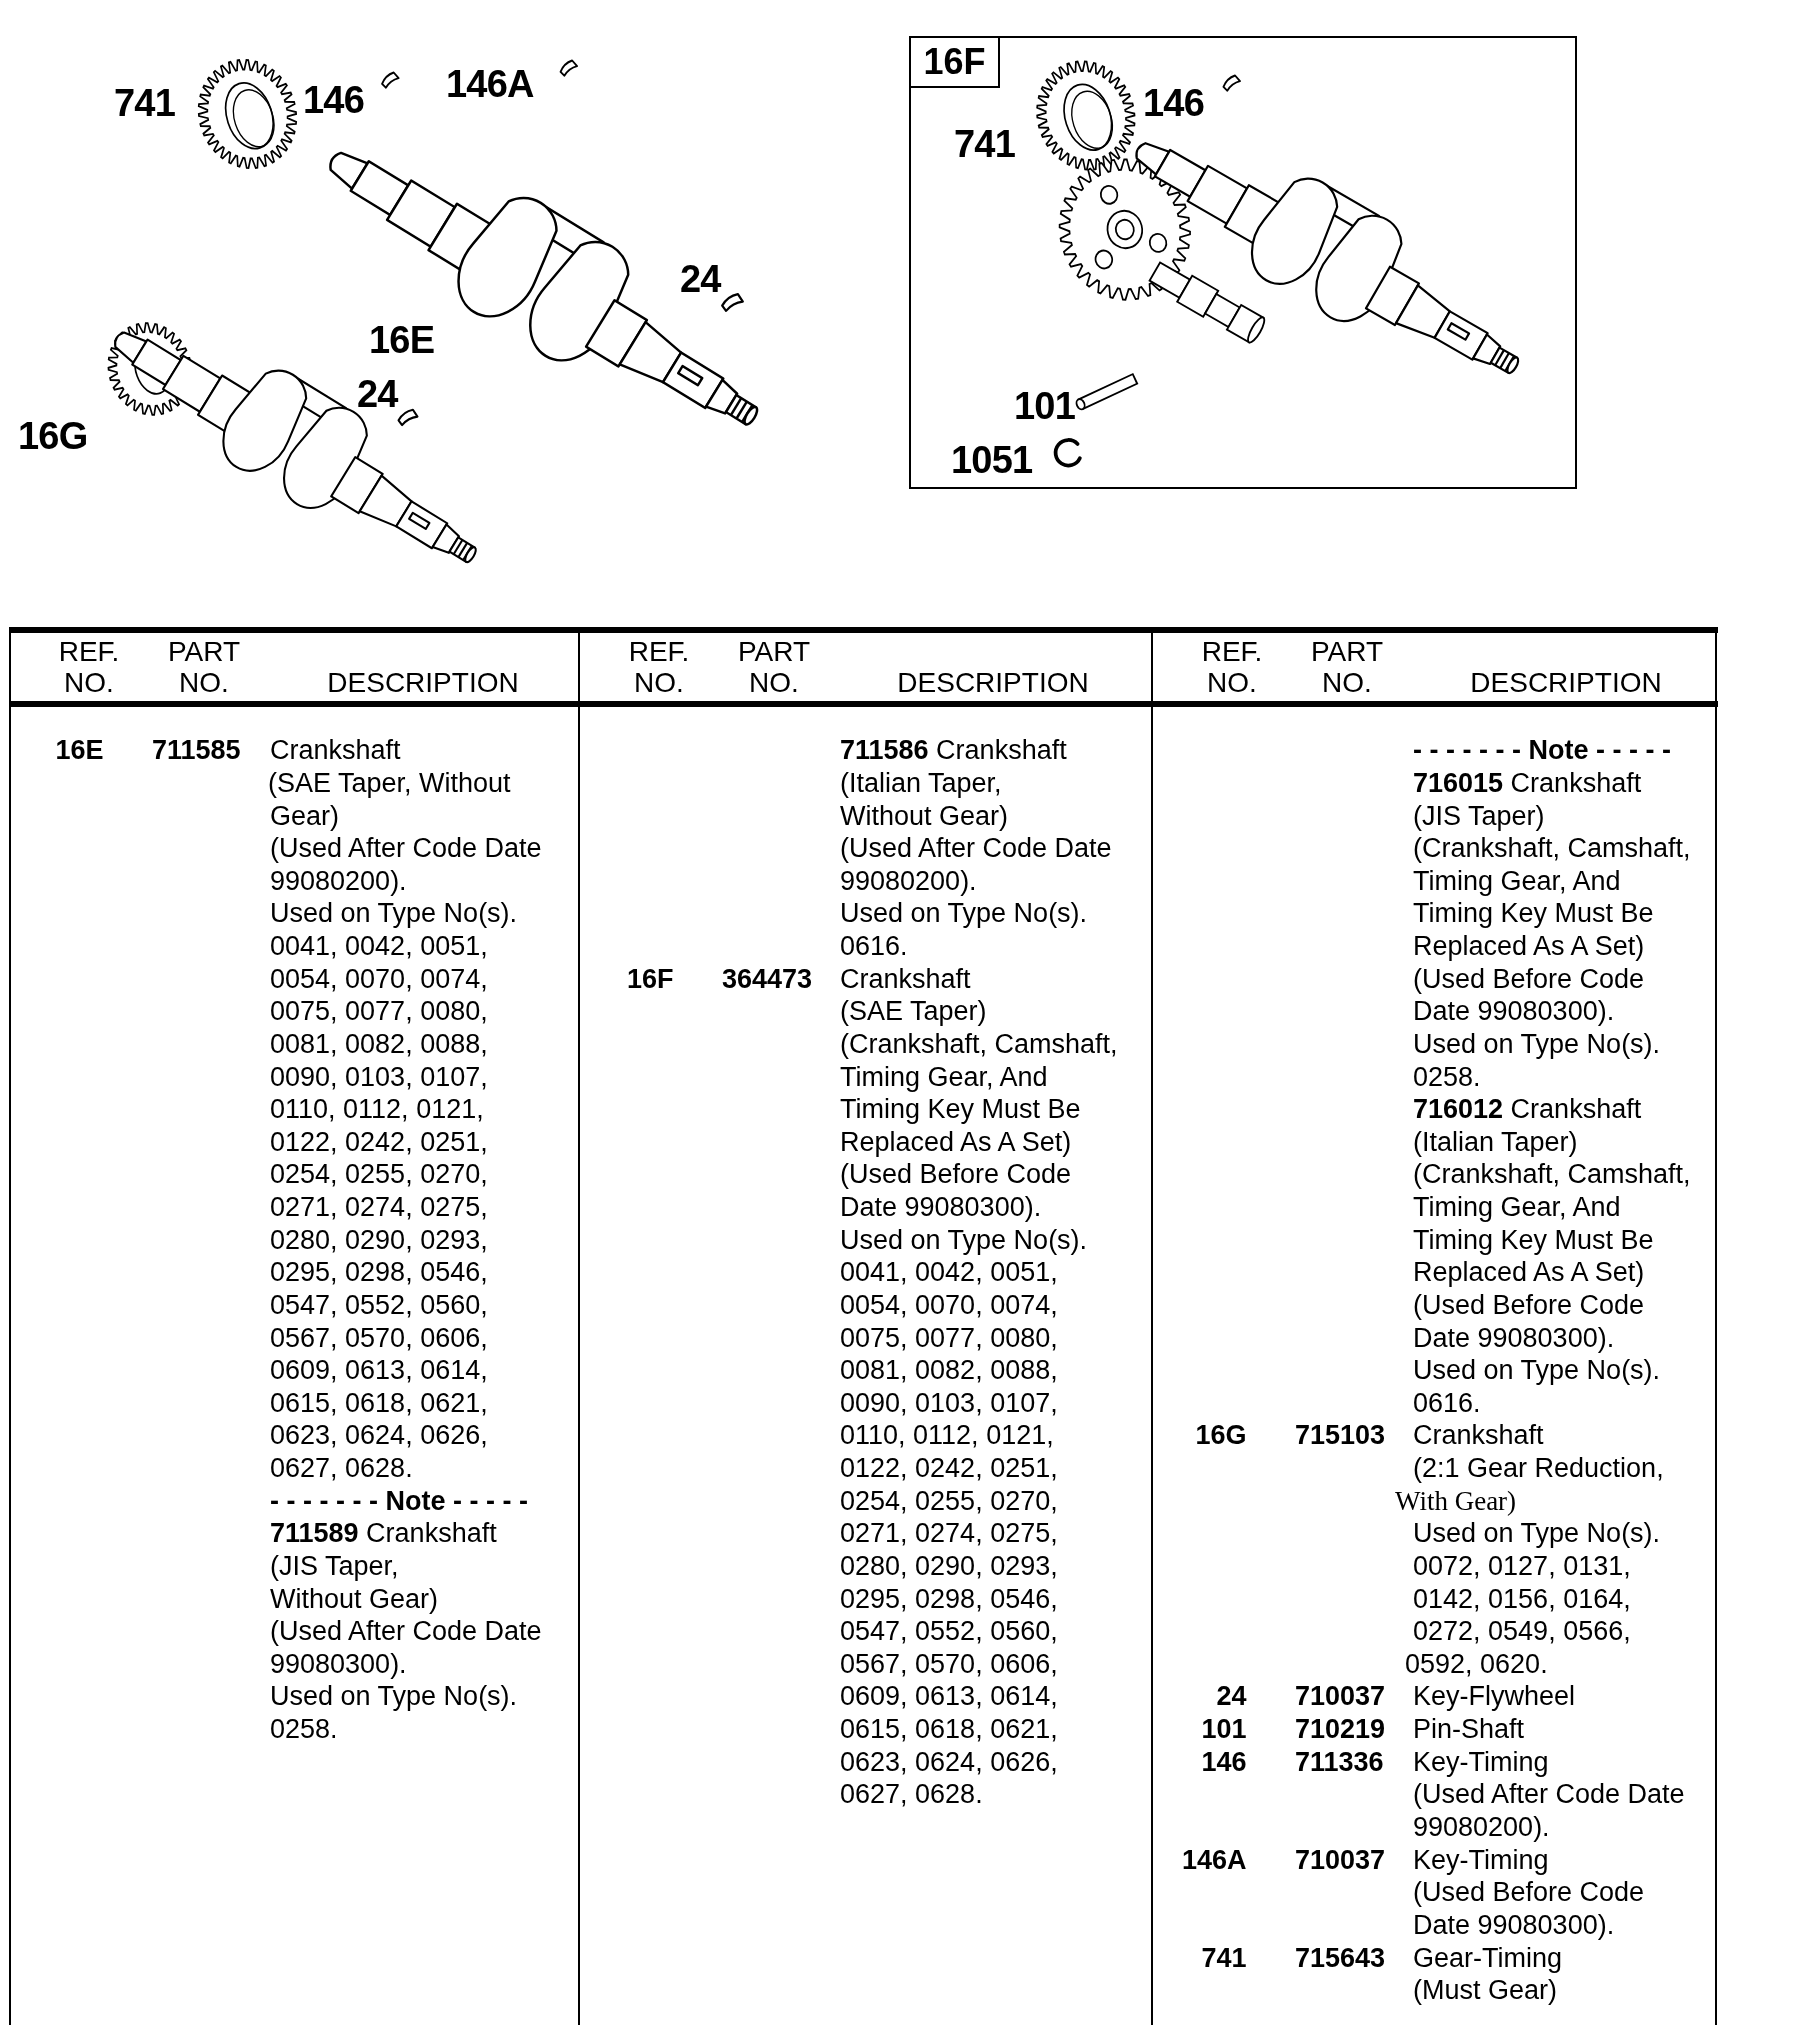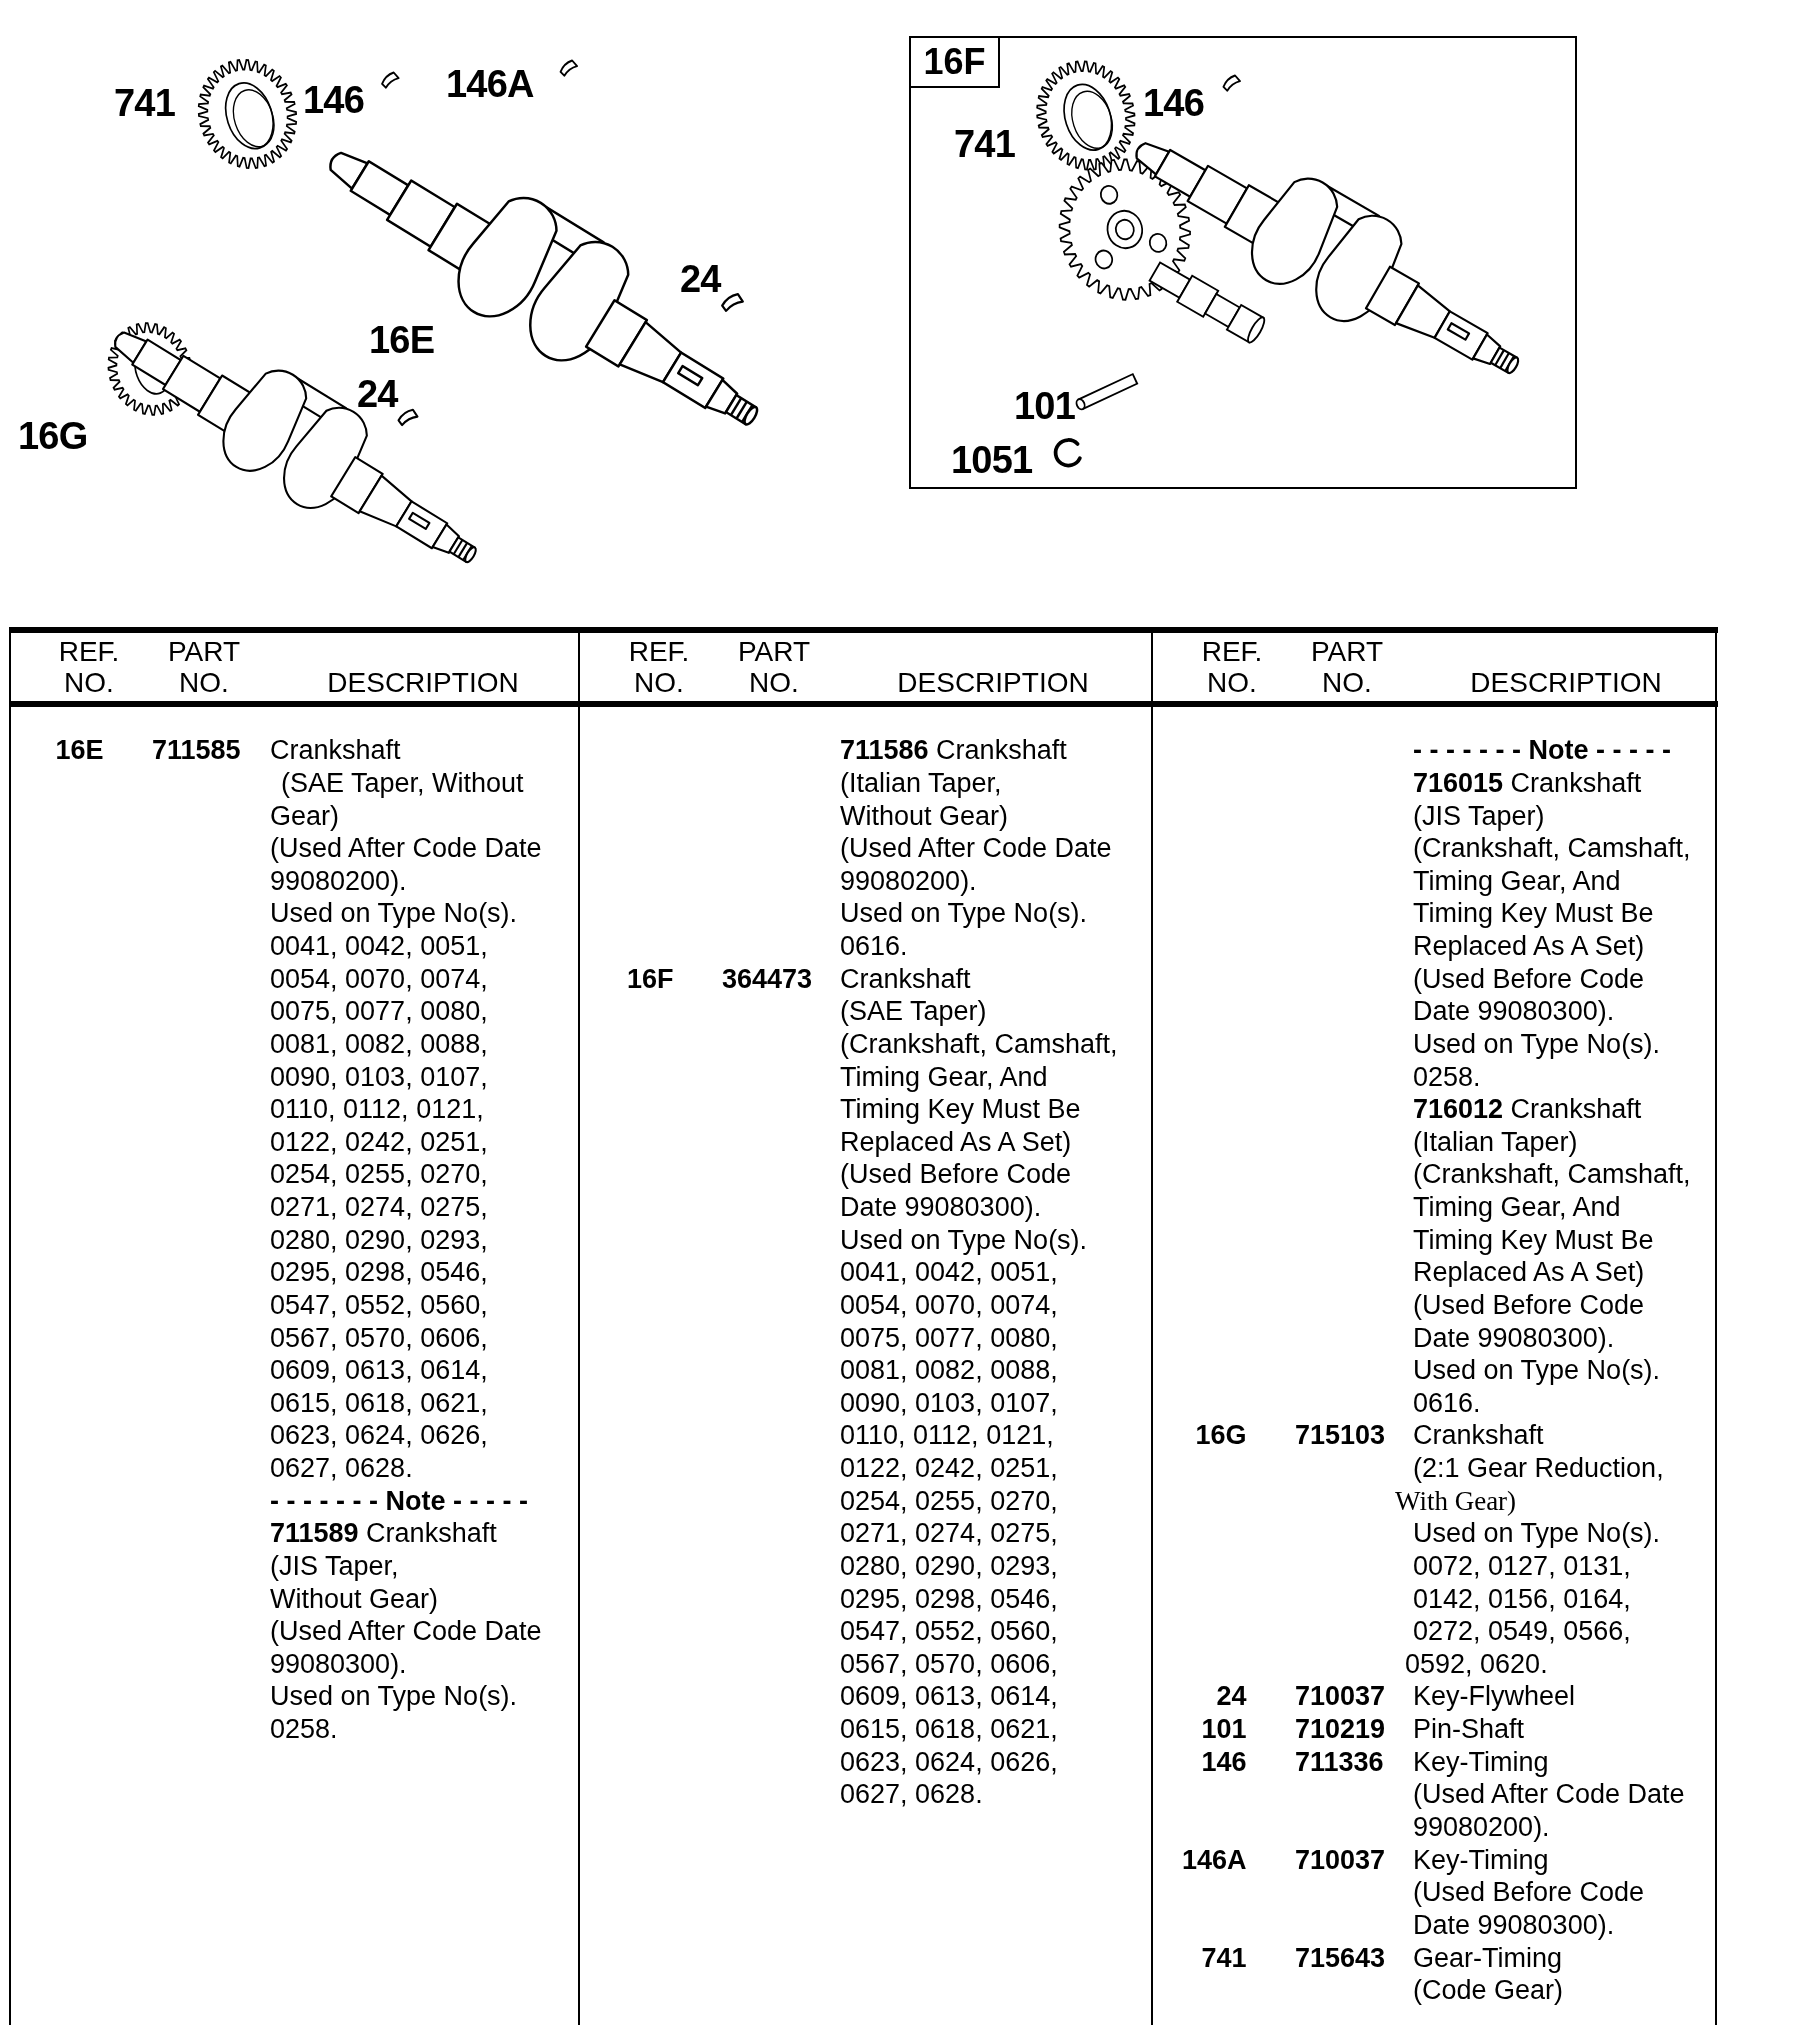--- a/index.html
+++ b/index.html
@@ -147,21 +147,21 @@
       <div class="hdr" style="left: 47px; top: 638px; width: 84px;">REF.</div>
       <div class="hdr" style="left: 47px; top: 669px; width: 84px;">NO.</div>
       <div class="hdr" style="left: 159px; top: 638px; width: 90px;">PART</div>
       <div class="hdr" style="left: 159px; top: 669px; width: 90px;">NO.</div>
       <div class="hdr" style="left: 323px; top: 669px; width: 200px;">DESCRIPTION</div>
       <div class="trow" style="left: 9px; top: 734px; width: 569px;">
         <span class="ref" style="left: 10.5px; width: 84px;">16E</span>
         <span class="part" style="left: 143px;">711585</span>
         <span class="desc" style="left: 261px;">Crankshaft</span>
       </div>
-      <div class="trow" style="left: 20px; top: 767px; width: 569px; padding-left: 32px;">
+      <div class="trow" style="left: 7px; top: 767px; width: 569px; padding-left: 32px;">
         <span class="desc" style="left: 261px;">(SAE Taper, Without</span>
       </div>
       <div class="trow" style="left: 9px; top: 800px; width: 569px;">
         <span class="desc" style="left: 261px;">Gear)</span>
       </div>
       <div class="trow" style="left: 9px; top: 832px; width: 569px;">
         <span class="desc" style="left: 261px;">(Used After Code Date</span>
       </div>
       <div class="trow" style="left: 9px; top: 865px; width: 569px;">
         <span class="desc" style="left: 261px;">99080200).</span>
@@ -475,17 +475,17 @@
       </div>
       <div class="trow" style="left: 1152px; top: 1909px; width: 563px;">
         <span class="desc" style="left: 261px;">Date 99080300).</span>
       </div>
       <div class="trow" style="left: 1152px; top: 1942px; width: 563px;">
         <span class="ref" style="left: 10.5px; width: 84px;">741</span>
         <span class="part" style="left: 143px;">715643</span>
         <span class="desc" style="left: 261px;">Gear-Timing</span>
       </div>
       <div class="trow" style="left: 1152px; top: 1974px; width: 563px;">
-        <span class="desc" style="left: 261px;">(Code Gear)</span>
+        <span class="desc" style="left: 261px;">(Must Gear)</span>
       </div>
     </div>
 </div>
 
 
 </body></html>

